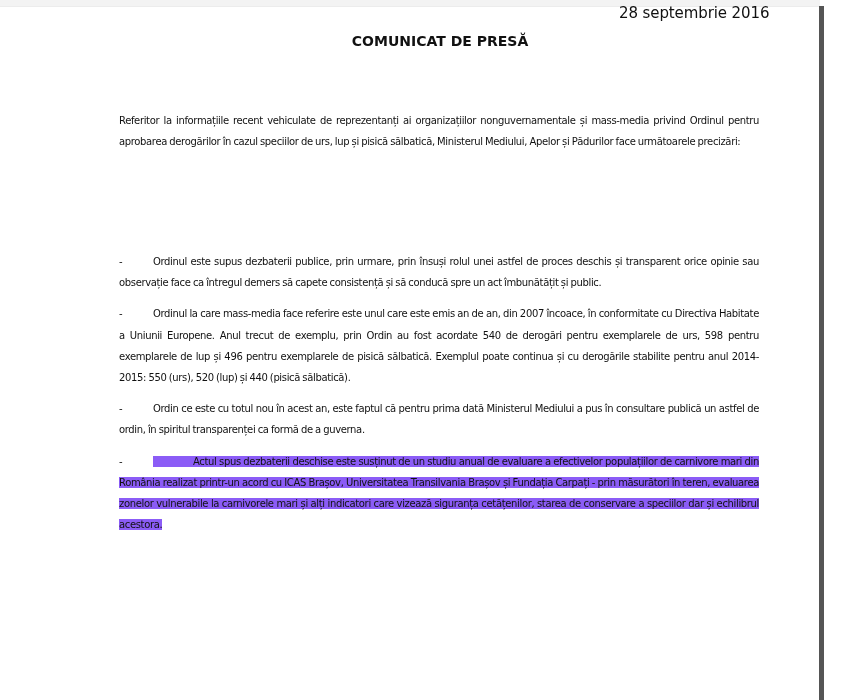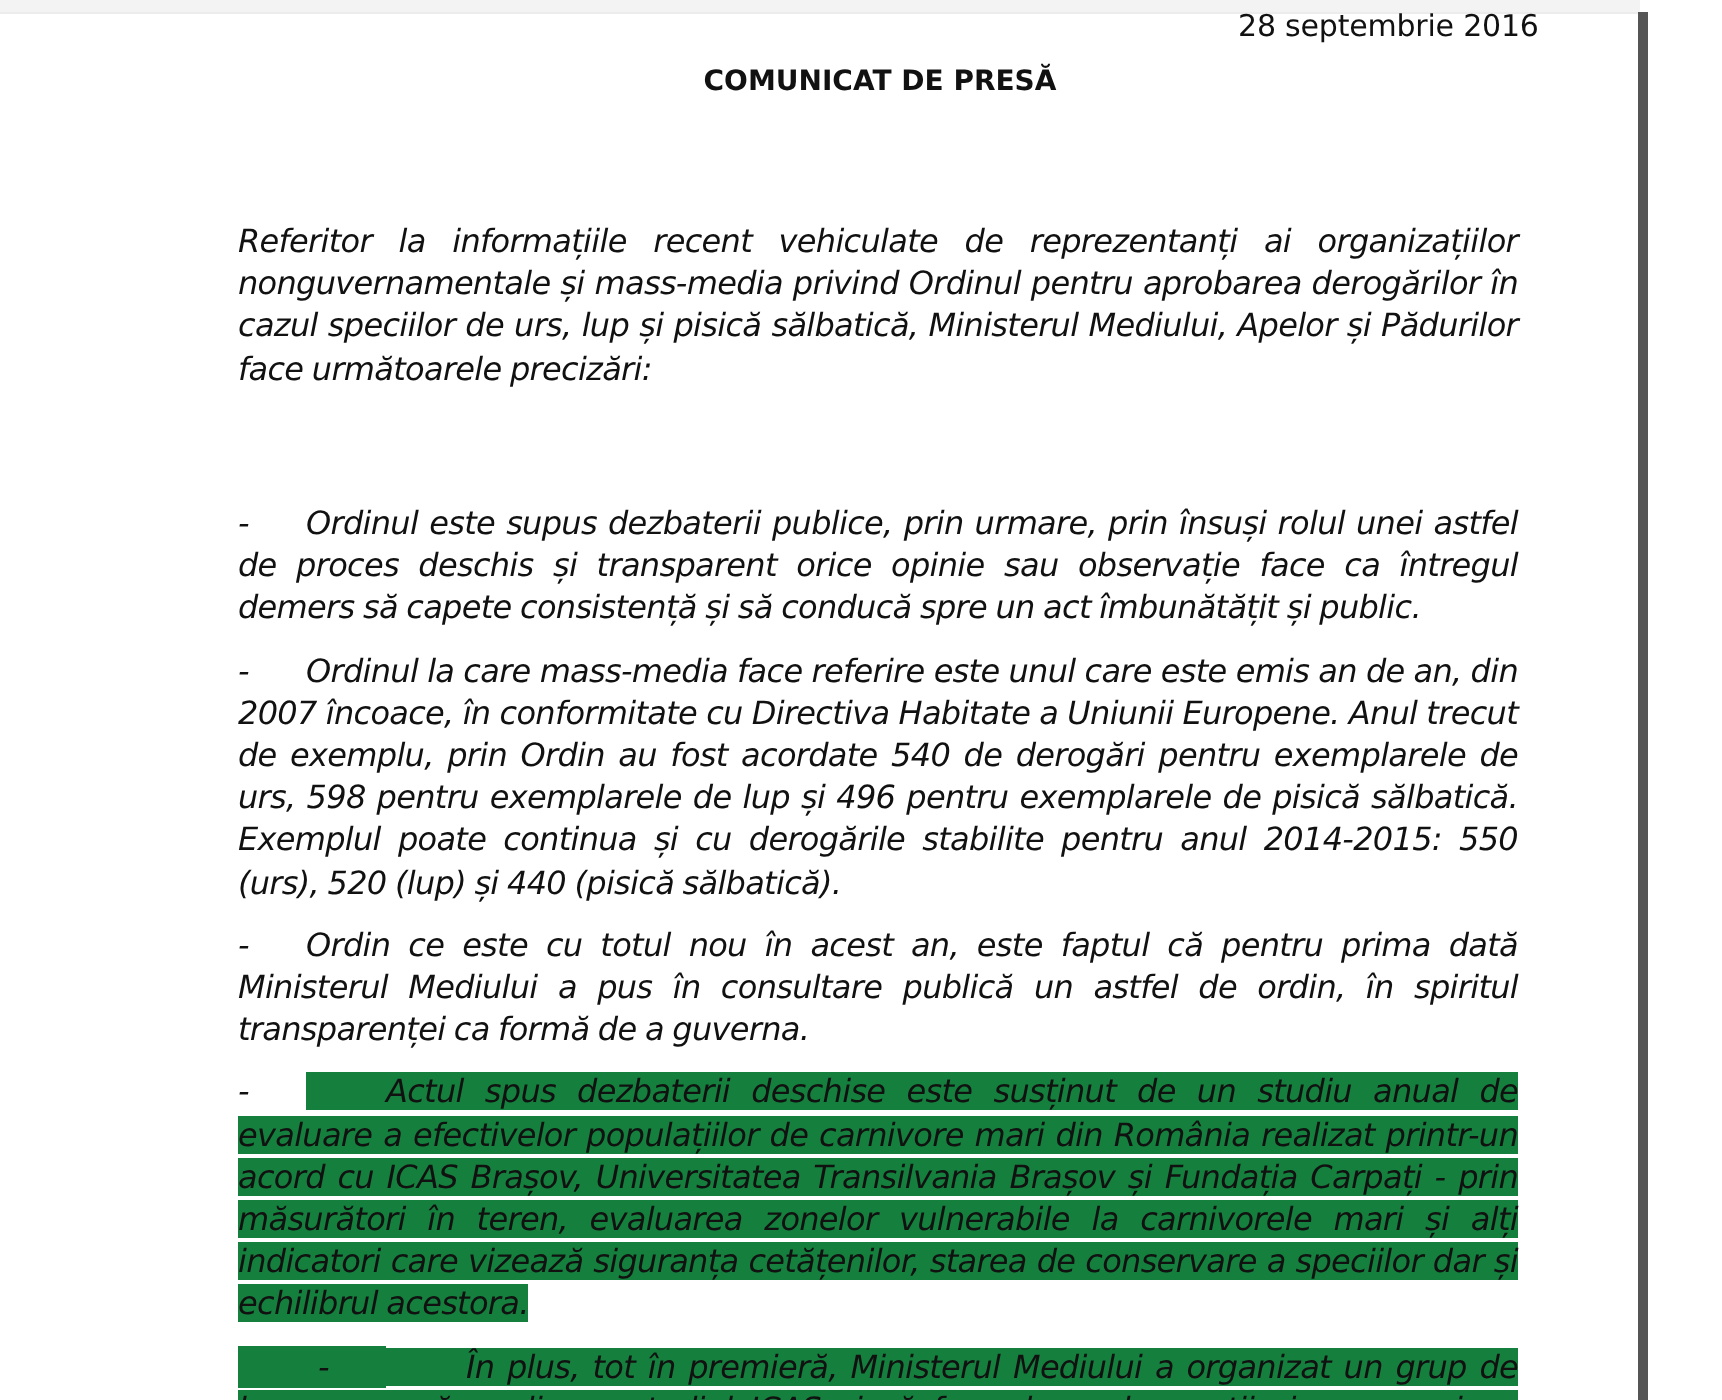--- a/index.html
+++ b/index.html
@@ -63,35 +63,34 @@
       top: 32px;
       text-align: center;
       font-weight: bold;
       font-size: 14px;
       line-height: 18px;
     }
     .text-block {
       position: absolute;
       left: 119px;
       width: 640px;
-      font-size: 16px;
+      font-size: 10px;
       line-height: 21.2px;
       text-align: justify;
       letter-spacing: -0.35px;
       word-spacing: -0.5px;
-      font-style: italic;
     }
     .intro { top: 110px; }
     .para { margin: 0 0 10px 0; }
     .bullet {
       display: inline-block;
       width: 34px;
     }
     .hl {
-      background: #15803d;
+      background: #8b5cf6;
       padding-left: 40px;
     }
     .paras { top: 251px; }
   </style>
 </head>
 <body>
 
 <div class="page">
   <div class="topbar"></div>
 
@@ -108,21 +107,18 @@
     </p>
     <p class="para">
       <span class="bullet">-</span><span>Ordinul la care mass-media face referire este unul care este emis an de an, din 2007 încoace, în conformitate cu Directiva Habitate a Uniunii Europene. Anul trecut de exemplu, prin Ordin au fost acordate 540 de derogări pentru exemplarele de urs, 598 pentru exemplarele de lup și 496 pentru exemplarele de pisică sălbatică. Exemplul poate continua și cu derogările stabilite pentru anul 2014-2015: 550 (urs), 520 (lup) și 440 (pisică sălbatică).</span>
     </p>
     <p class="para">
       <span class="bullet">-</span><span>Ordin ce este cu totul nou în acest an, este faptul că pentru prima dată Ministerul Mediului a pus în consultare publică un astfel de ordin, în spiritul transparenței ca formă de a guverna.</span>
     </p>
     <p class="para">
       <span class="bullet">-</span><span class="hl">Actul spus dezbaterii deschise este susținut de un studiu anual de evaluare a efectivelor populațiilor de carnivore mari din România realizat printr-un acord cu ICAS Brașov, Universitatea Transilvania Brașov și Fundația Carpați - prin măsurători în teren, evaluarea zonelor vulnerabile la carnivorele mari și alți indicatori care vizează siguranța cetățenilor, starea de conservare a speciilor dar și echilibrul acestora.</span>
     </p>
-    <p class="para">
-      <span class="bullet hl">-</span><span class="hl">În plus, tot în premieră, Ministerul Mediului a organizat un grup de lucru care să analizeze studiul ICAS și să formuleze observații și propuneri pe marginea acestuia.</span>
-    </p>
 
   </div>
 </div>
 
 <div class="page-edge"></div>
 <div class="outside"></div>
 
 </body></html>

